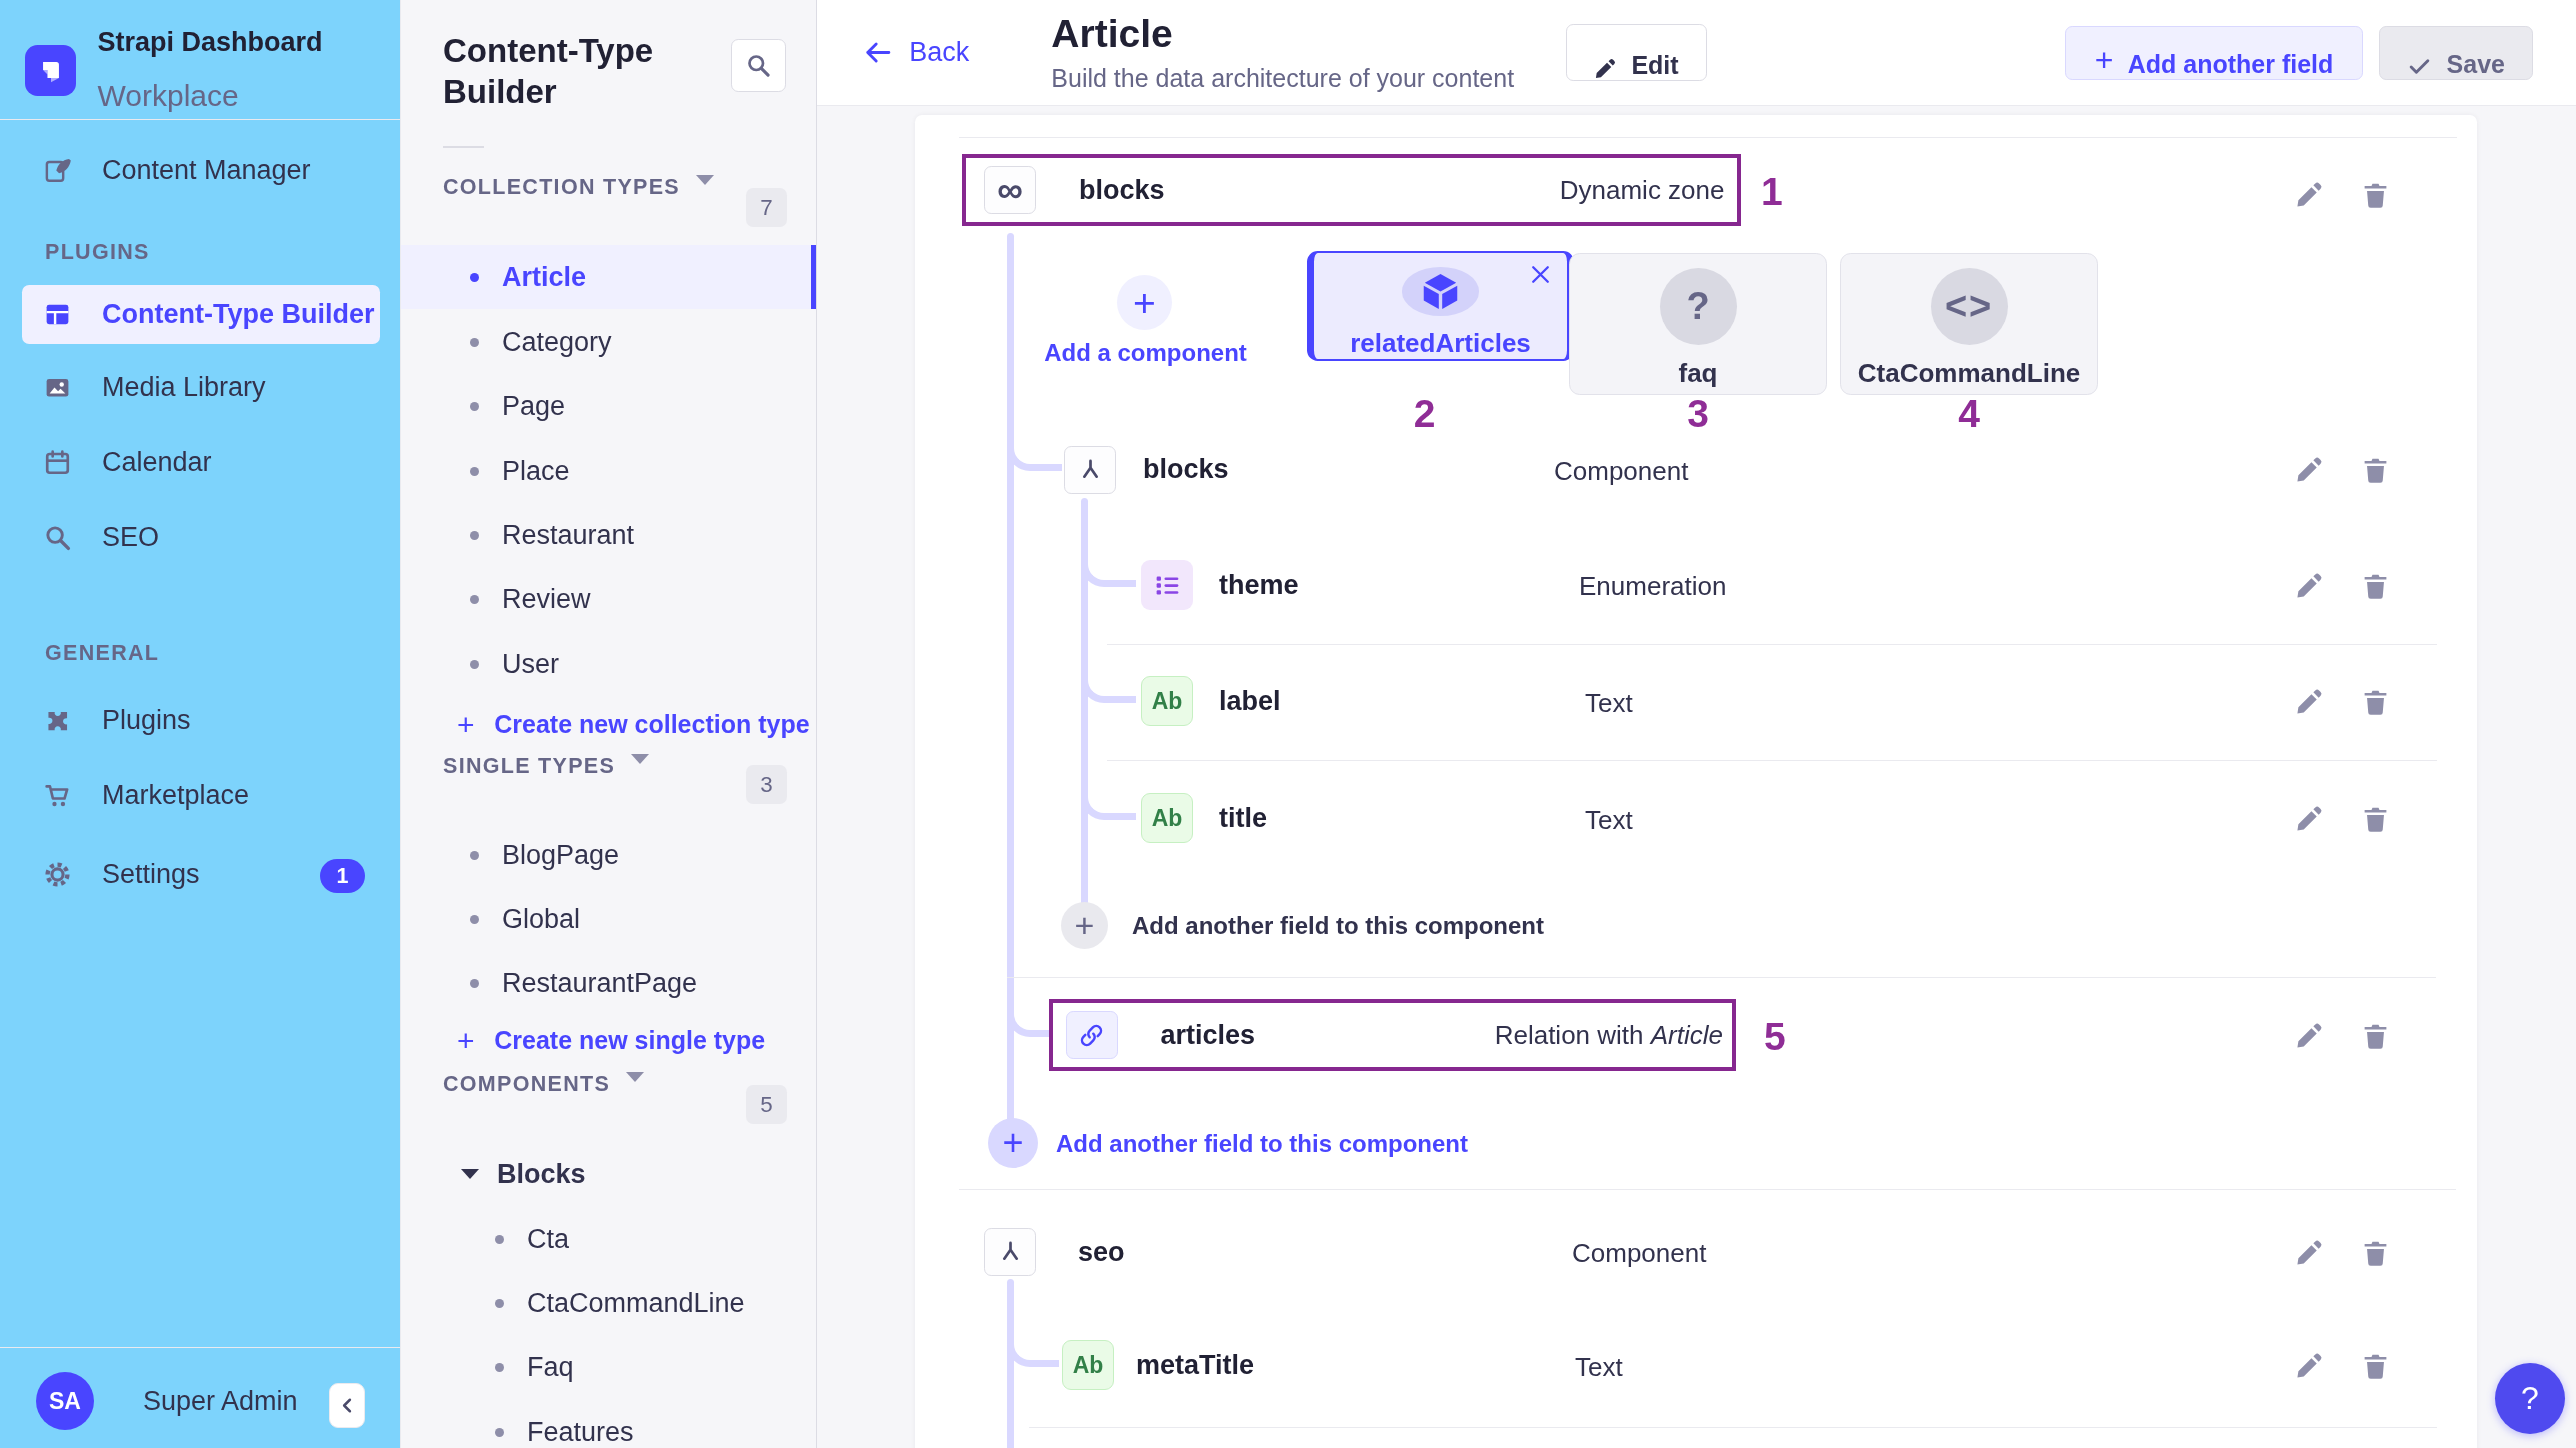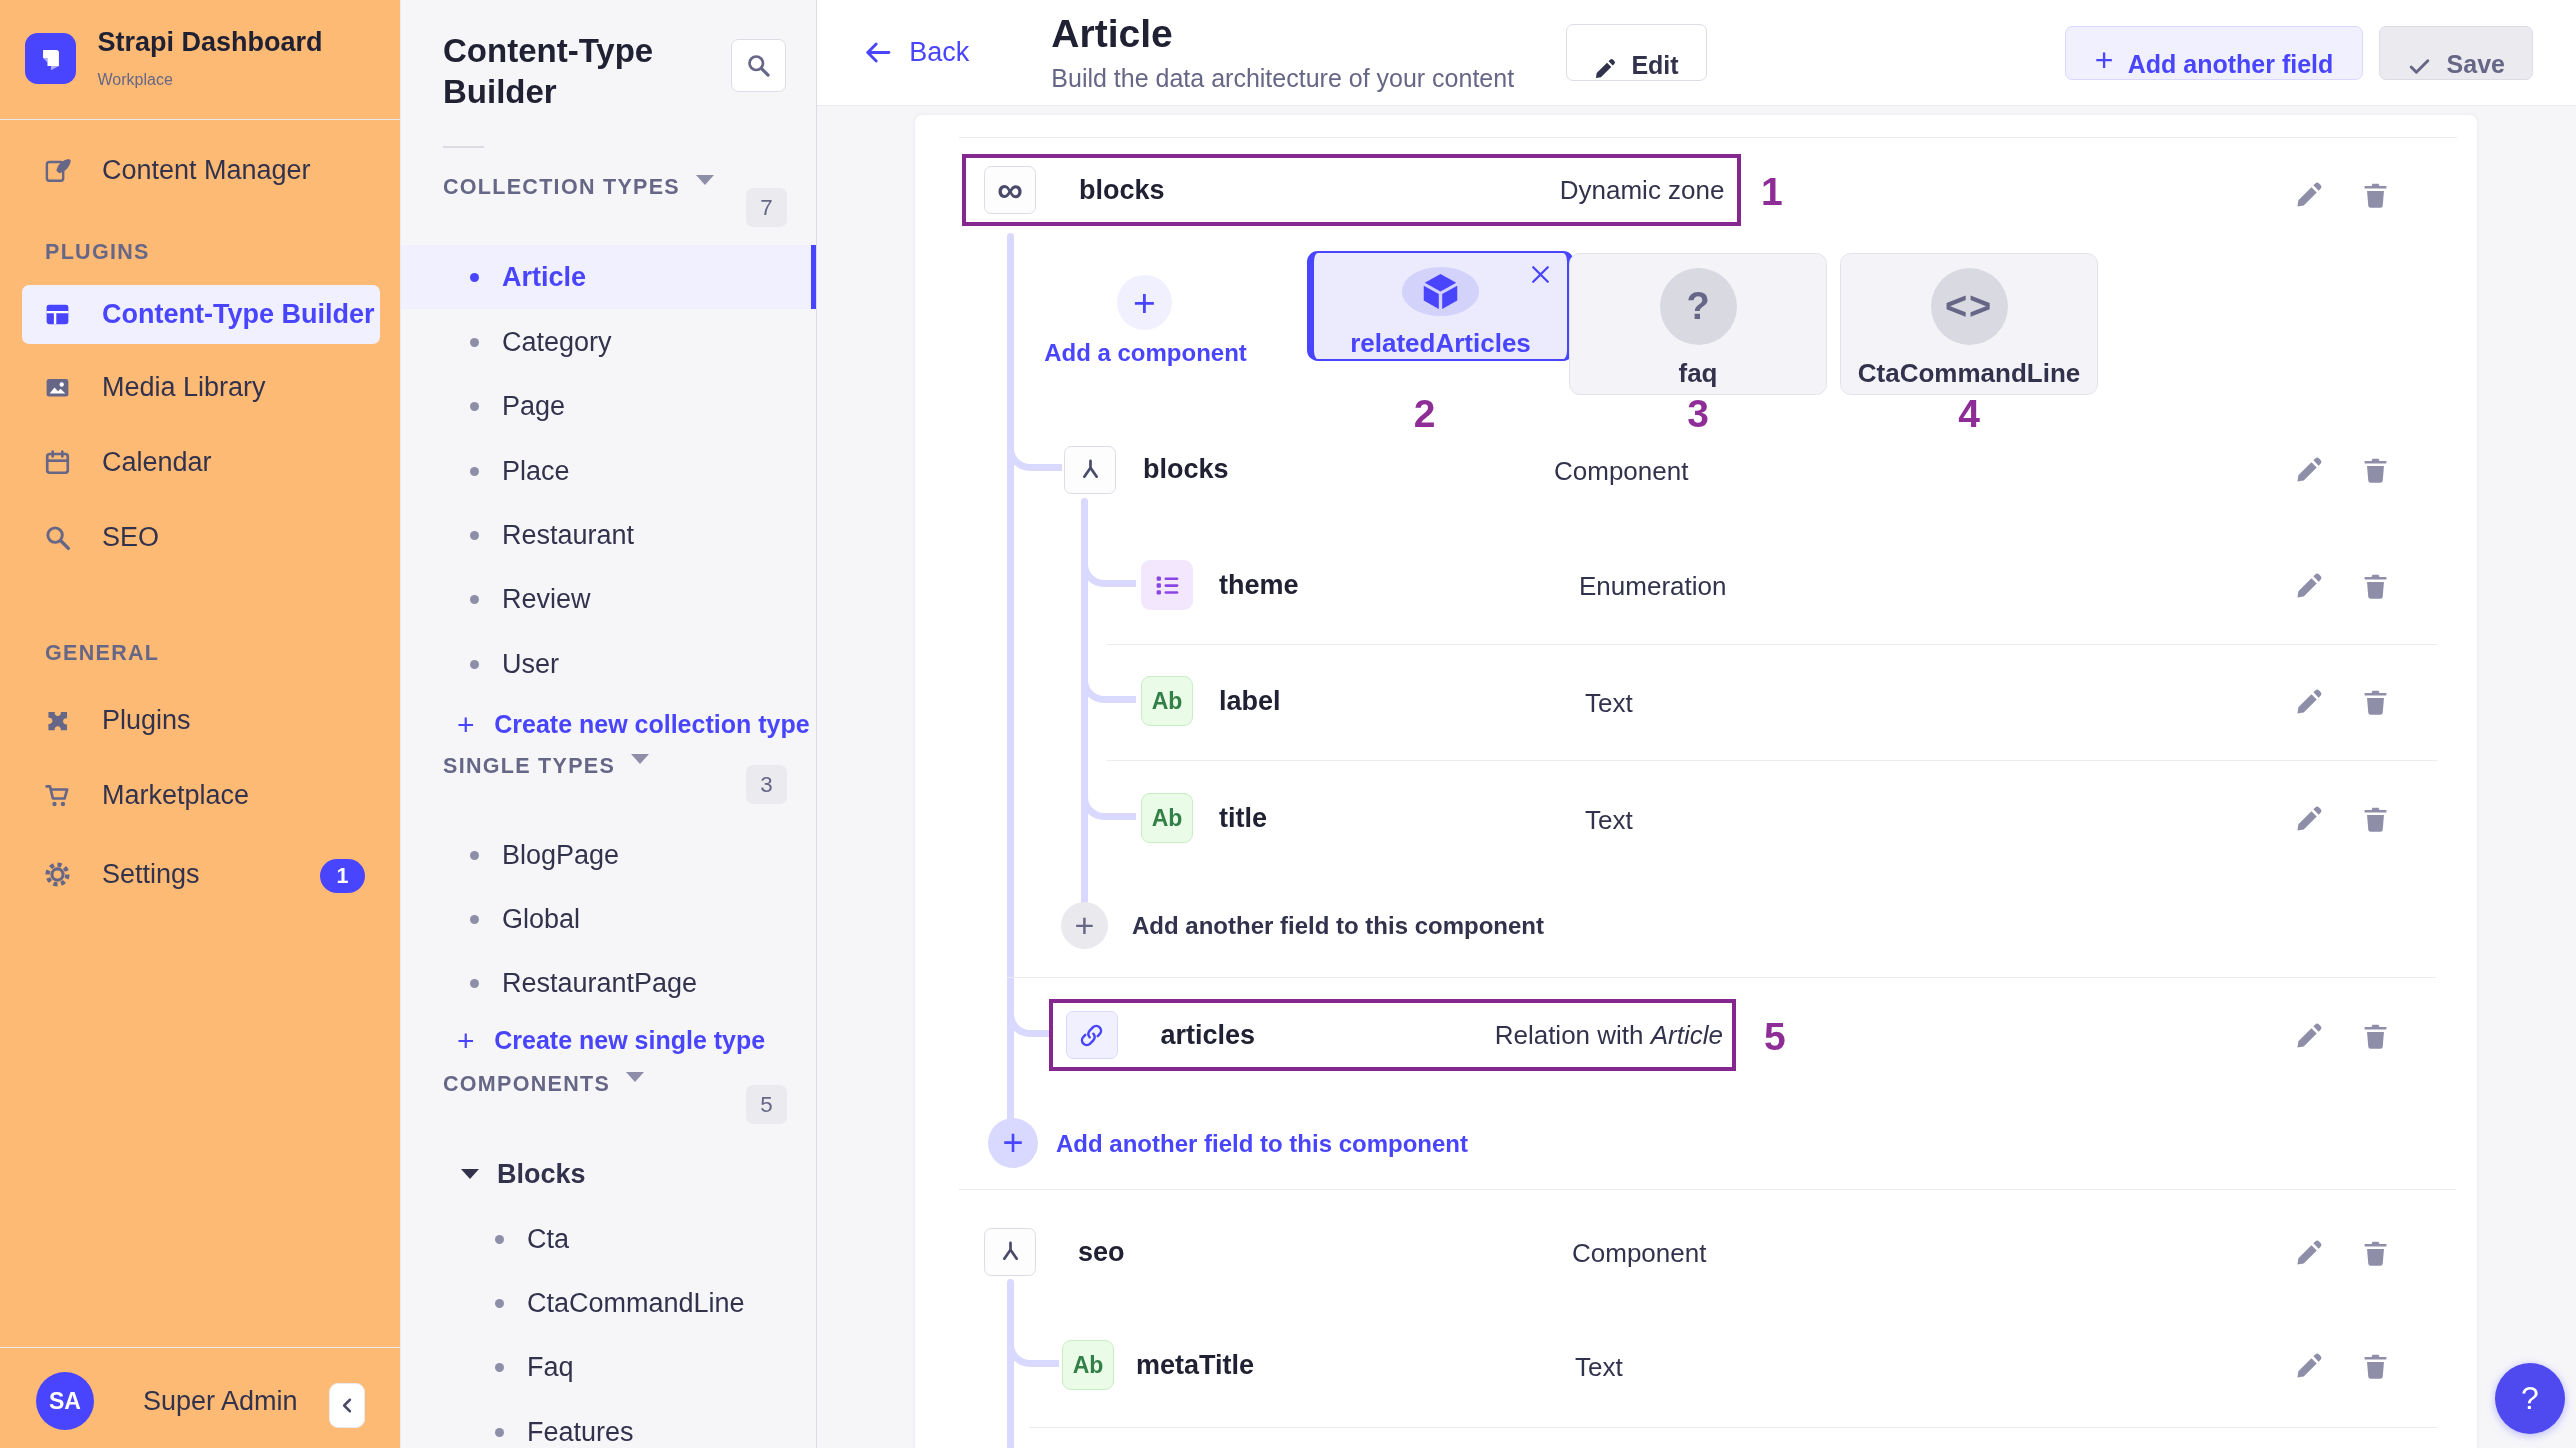--- a/index.html
+++ b/index.html
@@ -17,25 +17,25 @@
     --green-bg:#eafbe7;
     --green-border:#c6f0c2;
     --green-text:#328048;
   }
   *{margin:0;padding:0;box-sizing:border-box}
   html,body{overflow:hidden;background:var(--page)}
   body{font-family:"Liberation Sans",sans-serif;color:var(--text)}
   .app{position:relative;width:2576px;height:1448px;display:flex;background:#fff;overflow:hidden}
 
   
-  .nav{position:relative;width:401px;flex-shrink:0;background:#fdba74;border-right:0.9px solid var(--line)}
+  .nav{position:relative;width:401px;flex-shrink:0;background:#7dd3fc;border-right:0.9px solid var(--line)}
   .brand{position:absolute;left:25px;top:27px;display:flex;align-items:center;gap:21.5px}
   .logo{width:51px;height:51px;border-radius:12.5px;background:var(--accent);display:flex;align-items:center;justify-content:center}
   .brand-title{font-size:27px;font-weight:bold;color:#212134}
-  .brand-sub{font-size:16px;color:var(--muted);margin-top:13px}
+  .brand-sub{font-size:30px;color:var(--muted);margin-top:21px}
   .nav-divider{position:absolute;left:0;right:0;height:0.9px;background:var(--line)}
   .nav-item{position:absolute;left:22.4px;width:358px;height:59px;border-radius:7.2px;display:flex;align-items:center;gap:29px;padding-left:20.6px;font-size:27px;color:var(--text);cursor:pointer}
   .nav-item .ic{width:30px;height:30px;flex-shrink:0;display:flex;align-items:center;justify-content:center}
   .nav-item.active{background:var(--accent-bg);color:var(--accent);font-weight:600}
   .sec-label{position:absolute;left:45px;font-size:21.5px;font-weight:bold;letter-spacing:1.3px;color:var(--muted)}
   .nav-badge{position:absolute;left:320px;width:45px;height:34px;border-radius:18px;background:var(--accent);color:#fff;font-size:21.5px;font-weight:bold;display:flex;align-items:center;justify-content:center}
   .avatar{position:absolute;left:36px;top:1372px;width:58px;height:58px;border-radius:50%;background:var(--accent);color:#fff;font-size:23px;font-weight:bold;display:flex;align-items:center;justify-content:center}
   .user-name{position:absolute;left:143px;top:1386px;font-size:27px;color:var(--text)}
   .collapse-btn{position:absolute;left:329px;top:1383px;width:36px;height:45px;border-radius:9px;border:0.9px solid var(--line);background:#fff;display:flex;align-items:center;justify-content:center;cursor:pointer}
 

